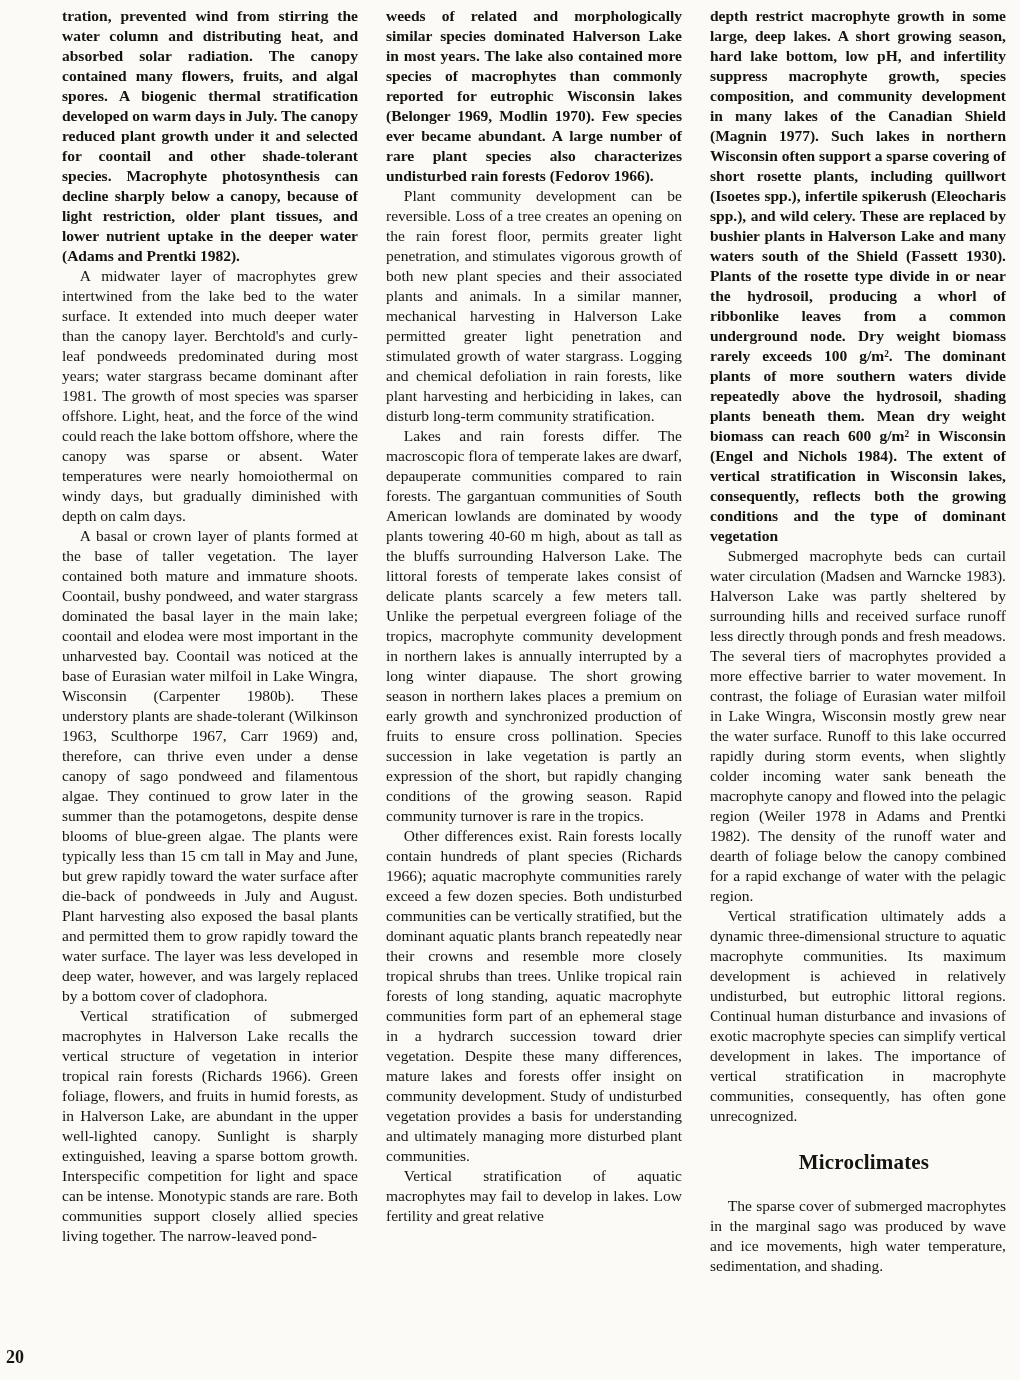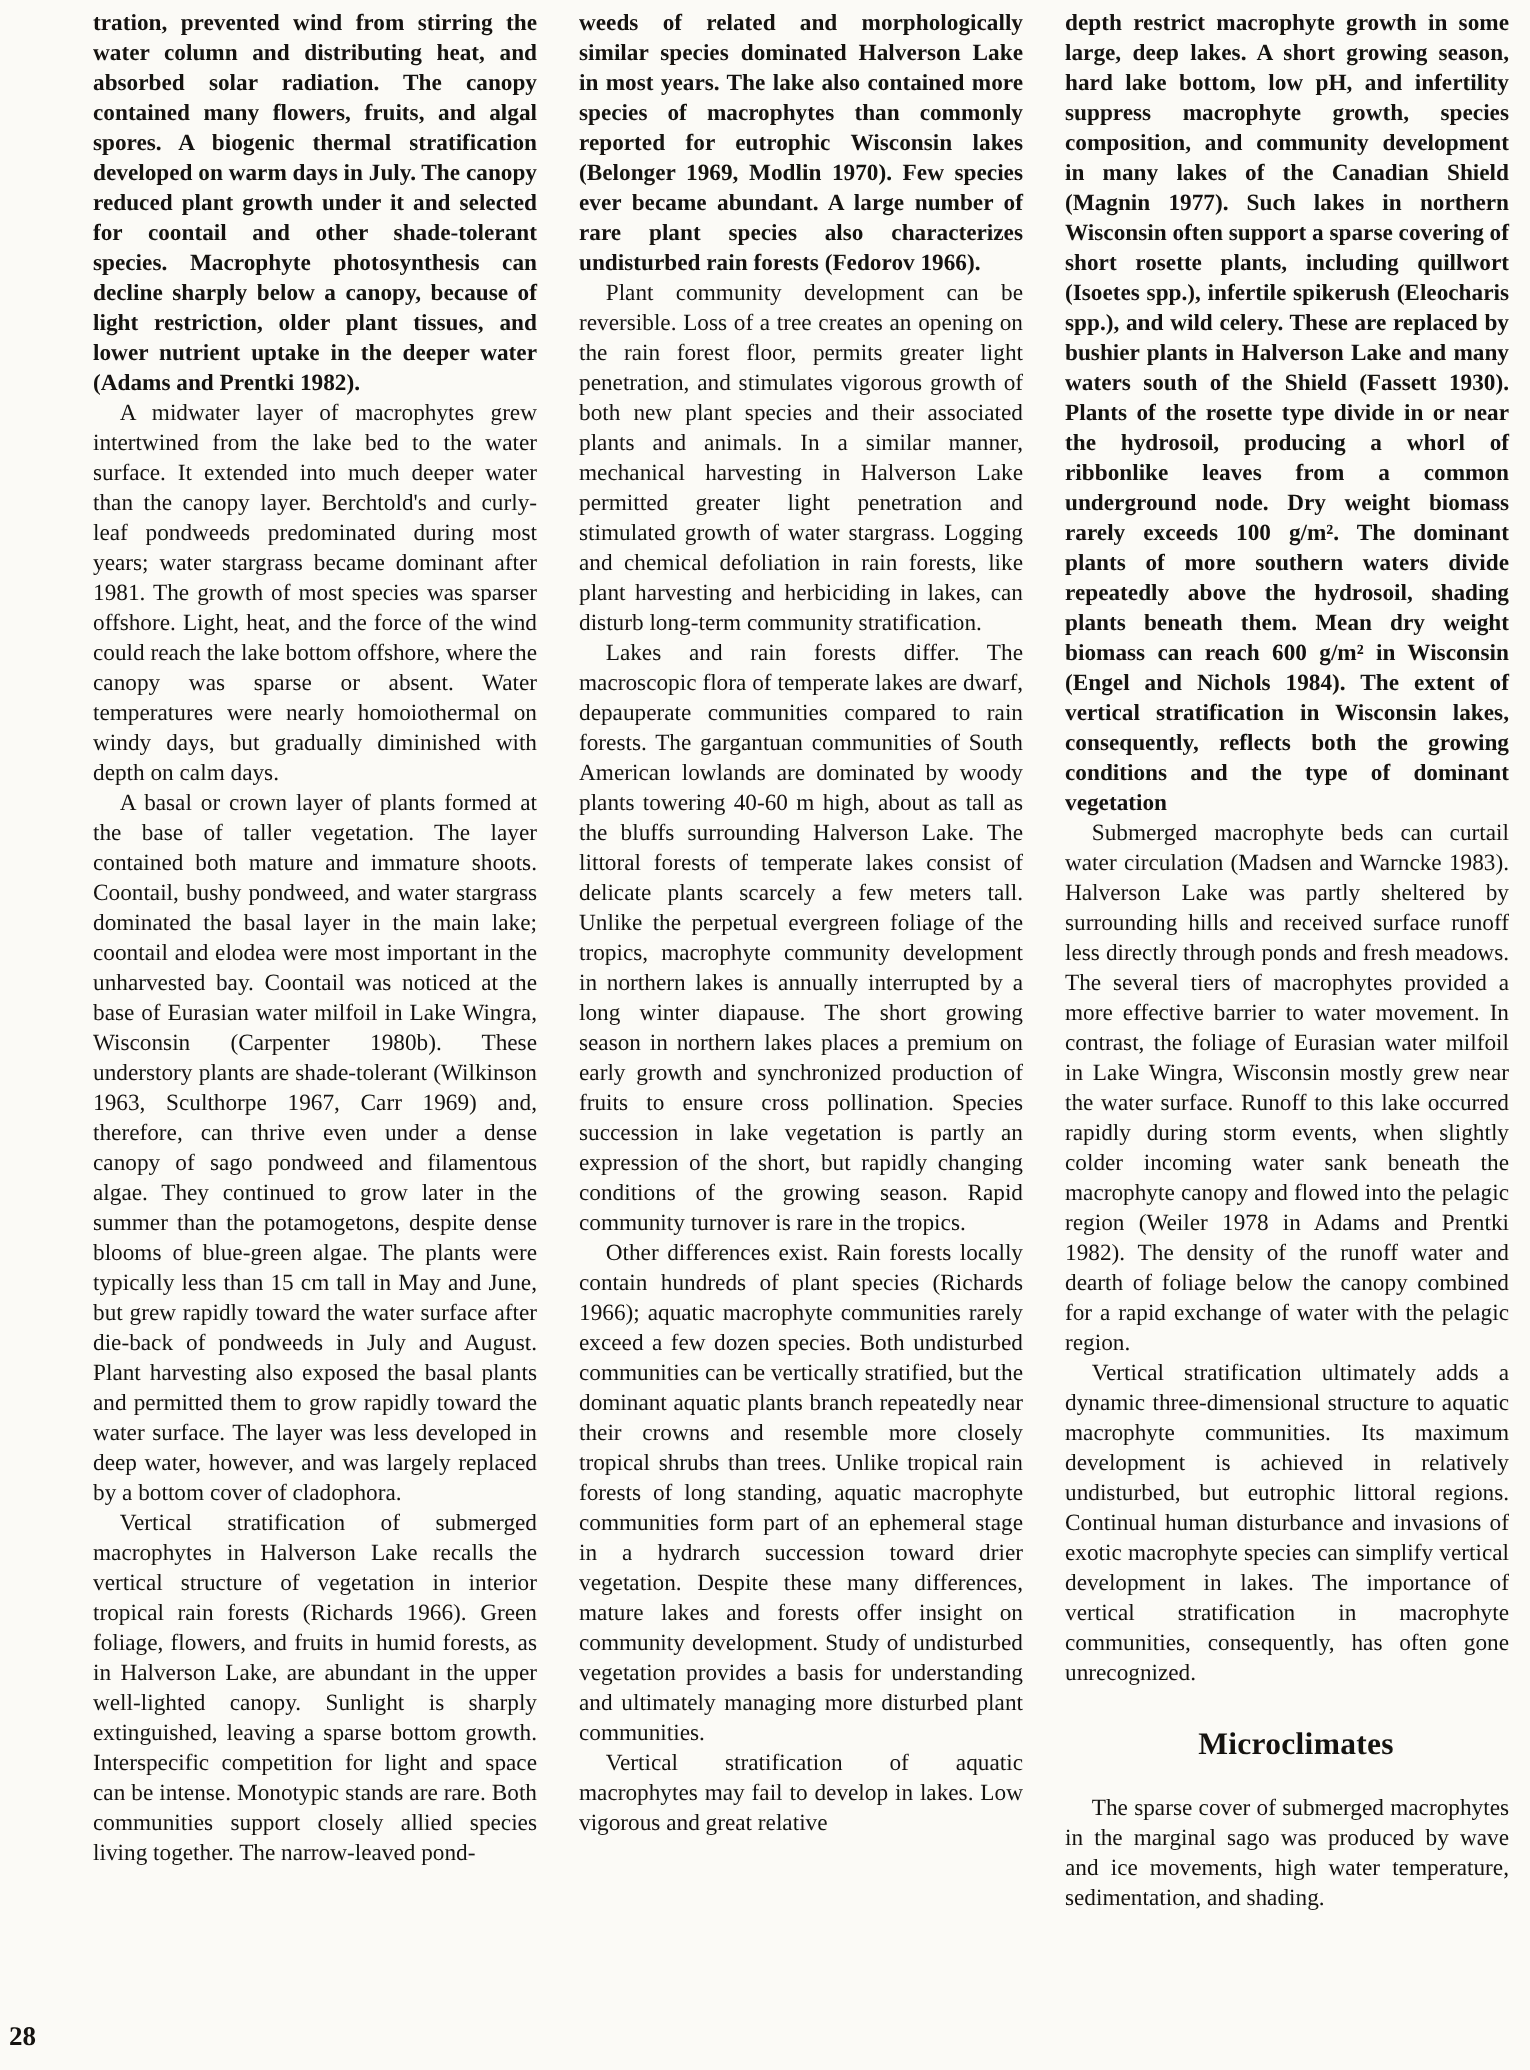--- a/index.html
+++ b/index.html
@@ -66,27 +66,27 @@
       <p>A midwater layer of macrophytes grew intertwined from the lake bed to the water surface. It extended into much deeper water than the canopy layer. Berchtold's and curly-leaf pondweeds predominated during most years; water stargrass became dominant after 1981. The growth of most species was sparser offshore. Light, heat, and the force of the wind could reach the lake bottom offshore, where the canopy was sparse or absent. Water temperatures were nearly homoiothermal on windy days, but gradually diminished with depth on calm days.</p>
       <p>A basal or crown layer of plants formed at the base of taller vegetation. The layer contained both mature and immature shoots. Coontail, bushy pondweed, and water stargrass dominated the basal layer in the main lake; coontail and elodea were most important in the unharvested bay. Coontail was noticed at the base of Eurasian water milfoil in Lake Wingra, Wisconsin (Carpenter 1980b). These understory plants are shade-tolerant (Wilkinson 1963, Sculthorpe 1967, Carr 1969) and, therefore, can thrive even under a dense canopy of sago pondweed and filamentous algae. They continued to grow later in the summer than the potamogetons, despite dense blooms of blue-green algae. The plants were typically less than 15 cm tall in May and June, but grew rapidly toward the water surface after die-back of pondweeds in July and August. Plant harvesting also exposed the basal plants and permitted them to grow rapidly toward the water surface. The layer was less developed in deep water, however, and was largely replaced by a bottom cover of cladophora.</p>
       <p>Vertical stratification of submerged macrophytes in Halverson Lake recalls the vertical structure of vegetation in interior tropical rain forests (Richards 1966). Green foliage, flowers, and fruits in humid forests, as in Halverson Lake, are abundant in the upper well-lighted canopy. Sunlight is sharply extinguished, leaving a sparse bottom growth. Interspecific competition for light and space can be intense. Monotypic stands are rare. Both communities support closely allied species living together. The narrow-leaved pond-</p>
     </div>
 
     <div class="col">
       <p class="cont">weeds of related and morphologically similar species dominated Halverson Lake in most years. The lake also contained more species of macrophytes than commonly reported for eutrophic Wisconsin lakes (Belonger 1969, Modlin 1970). Few species ever became abundant. A large number of rare plant species also characterizes undisturbed rain forests (Fedorov 1966).</p>
       <p>Plant community development can be reversible. Loss of a tree creates an opening on the rain forest floor, permits greater light penetration, and stimulates vigorous growth of both new plant species and their associated plants and animals. In a similar manner, mechanical harvesting in Halverson Lake permitted greater light penetration and stimulated growth of water stargrass. Logging and chemical defoliation in rain forests, like plant harvesting and herbiciding in lakes, can disturb long-term community stratification.</p>
       <p>Lakes and rain forests differ. The macroscopic flora of temperate lakes are dwarf, depauperate communities compared to rain forests. The gargantuan communities of South American lowlands are dominated by woody plants towering 40-60 m high, about as tall as the bluffs surrounding Halverson Lake. The littoral forests of temperate lakes consist of delicate plants scarcely a few meters tall. Unlike the perpetual evergreen foliage of the tropics, macrophyte community development in northern lakes is annually interrupted by a long winter diapause. The short growing season in northern lakes places a premium on early growth and synchronized production of fruits to ensure cross pollination. Species succession in lake vegetation is partly an expression of the short, but rapidly changing conditions of the growing season. Rapid community turnover is rare in the tropics.</p>
       <p>Other differences exist. Rain forests locally contain hundreds of plant species (Richards 1966); aquatic macrophyte communities rarely exceed a few dozen species. Both undisturbed communities can be vertically stratified, but the dominant aquatic plants branch repeatedly near their crowns and resemble more closely tropical shrubs than trees. Unlike tropical rain forests of long standing, aquatic macrophyte communities form part of an ephemeral stage in a hydrarch succession toward drier vegetation. Despite these many differences, mature lakes and forests offer insight on community development. Study of undisturbed vegetation provides a basis for understanding and ultimately managing more disturbed plant communities.</p>
-      <p>Vertical stratification of aquatic macrophytes may fail to develop in lakes. Low vigorous and great relative</p>
+      <p>Vertical stratification of aquatic macrophytes may fail to develop in lakes. Low fertility and great relative</p>
     </div>
 
     <div class="col">
       <p class="cont">depth restrict macrophyte growth in some large, deep lakes. A short growing season, hard lake bottom, low pH, and infertility suppress macrophyte growth, species composition, and community development in many lakes of the Canadian Shield (Magnin 1977). Such lakes in northern Wisconsin often support a sparse covering of short rosette plants, including quillwort (Isoetes spp.), infertile spikerush (Eleocharis spp.), and wild celery. These are replaced by bushier plants in Halverson Lake and many waters south of the Shield (Fassett 1930). Plants of the rosette type divide in or near the hydrosoil, producing a whorl of ribbonlike leaves from a common underground node. Dry weight biomass rarely exceeds 100 g/m². The dominant plants of more southern waters divide repeatedly above the hydrosoil, shading plants beneath them. Mean dry weight biomass can reach 600 g/m² in Wisconsin (Engel and Nichols 1984). The extent of vertical stratification in Wisconsin lakes, consequently, reflects both the growing conditions and the type of dominant vegetation</p>
       <p>Submerged macrophyte beds can curtail water circulation (Madsen and Warncke 1983). Halverson Lake was partly sheltered by surrounding hills and received surface runoff less directly through ponds and fresh meadows. The several tiers of macrophytes provided a more effective barrier to water movement. In contrast, the foliage of Eurasian water milfoil in Lake Wingra, Wisconsin mostly grew near the water surface. Runoff to this lake occurred rapidly during storm events, when slightly colder incoming water sank beneath the macrophyte canopy and flowed into the pelagic region (Weiler 1978 in Adams and Prentki 1982). The density of the runoff water and dearth of foliage below the canopy combined for a rapid exchange of water with the pelagic region.</p>
       <p>Vertical stratification ultimately adds a dynamic three-dimensional structure to aquatic macrophyte communities. Its maximum development is achieved in relatively undisturbed, but eutrophic littoral regions. Continual human disturbance and invasions of exotic macrophyte species can simplify vertical development in lakes. The importance of vertical stratification in macrophyte communities, consequently, has often gone unrecognized.</p>
       <h2 class="section-heading">Microclimates</h2>
       <p>The sparse cover of submerged macrophytes in the marginal sago was produced by wave and ice movements, high water temperature, sedimentation, and shading.</p>
     </div>
 
   </div>
 
-  <div class="page-number">28</div>
+  <div class="page-number">20</div>
 </div>
 
 </body></html>

